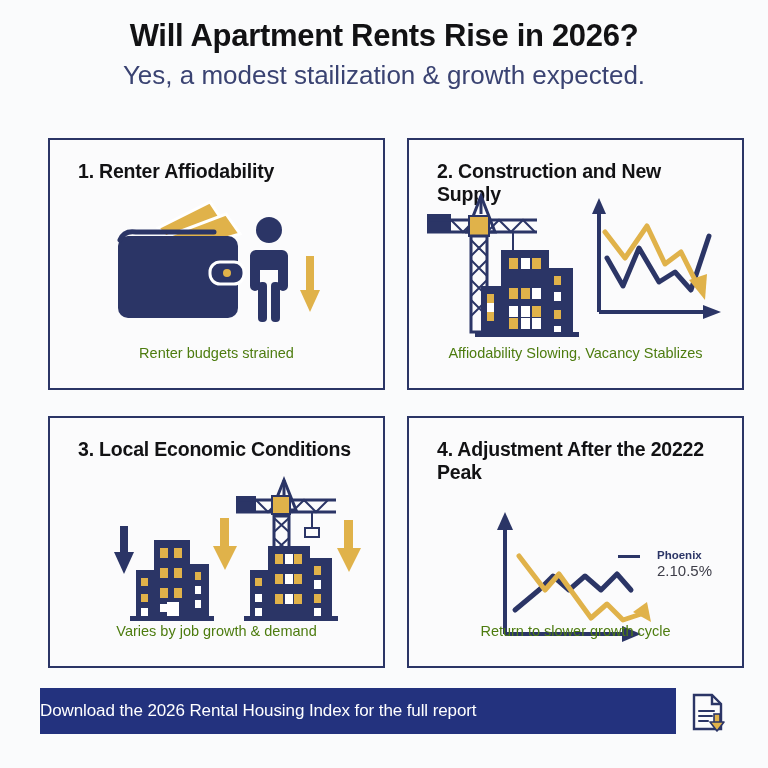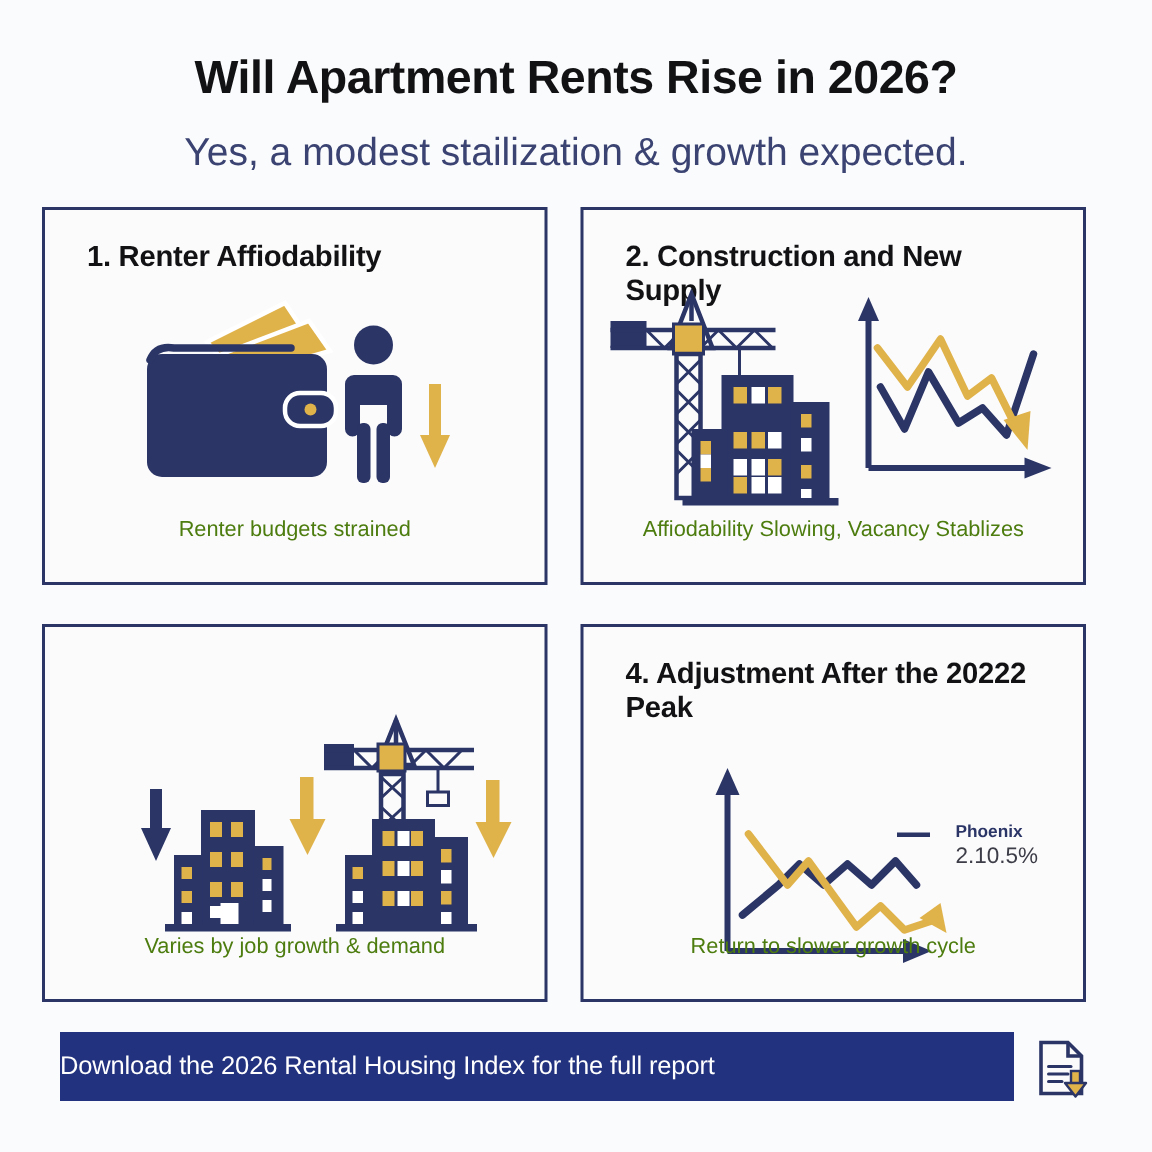--- a/index.html
+++ b/index.html
@@ -23,34 +23,34 @@
     left: 0; top: 18px;
     width: 768px;
     text-align: center;
   }
   #main-title {
     font-size: 31px;
     font-weight: bold;
     color: #121214;
     letter-spacing: -0.3px;
     line-height: 1.15;
-    margin: 16px;
+    margin: 0;
   }
   #sub-title {
     font-size: 26px;
     font-weight: normal;
     color: #3a4372;
     line-height: 1.2;
     margin: 6px 0 0 0;
   }
 
   
   #card-grid {
     position: absolute;
-    left: 28px;
+    left: 48px;
     top: 138px;
     width: 576px;
     height: 532px;
     display: grid;
     grid-template-columns: 337px 337px;
     grid-template-rows: 252px 252px;
     column-gap: 22px;
     row-gap: 26px;
   }
   .card {
@@ -250,20 +250,21 @@
           <polyline points="198,118 214,146 230,108 250,142 266,132 282,150 300,96" fill="none" stroke="#2b3566" stroke-width="5" stroke-linejoin="round" stroke-linecap="round"></polyline>
 
           <polyline points="196,92 216,118 238,86 256,124 272,112 290,148" fill="none" stroke="#e0b24a" stroke-width="5" stroke-linejoin="round" stroke-linecap="round"></polyline>
           <polygon points="296,160 280,140 298,134" fill="#e0b24a"></polygon>
         </svg>
       </div>
       <div class="card-caption">Affiodability Slowing, Vacancy Stablizes</div>
     </div>
 
     <div class="card">
+      <div class="card-title">3. Local Economic Conditions</div>
       <div class="card-art">
         <svg width="337" height="252" viewBox="0 0 337 252">
 
           <g>
             <rect x="70" y="108" width="8" height="30" fill="#2b3566"></rect>
             <polygon points="64,134 84,134 74,156 " fill="#2b3566"></polygon>
           </g>
 
           <g>
             <rect x="104" y="122" width="36" height="78" fill="#2b3566"></rect>

